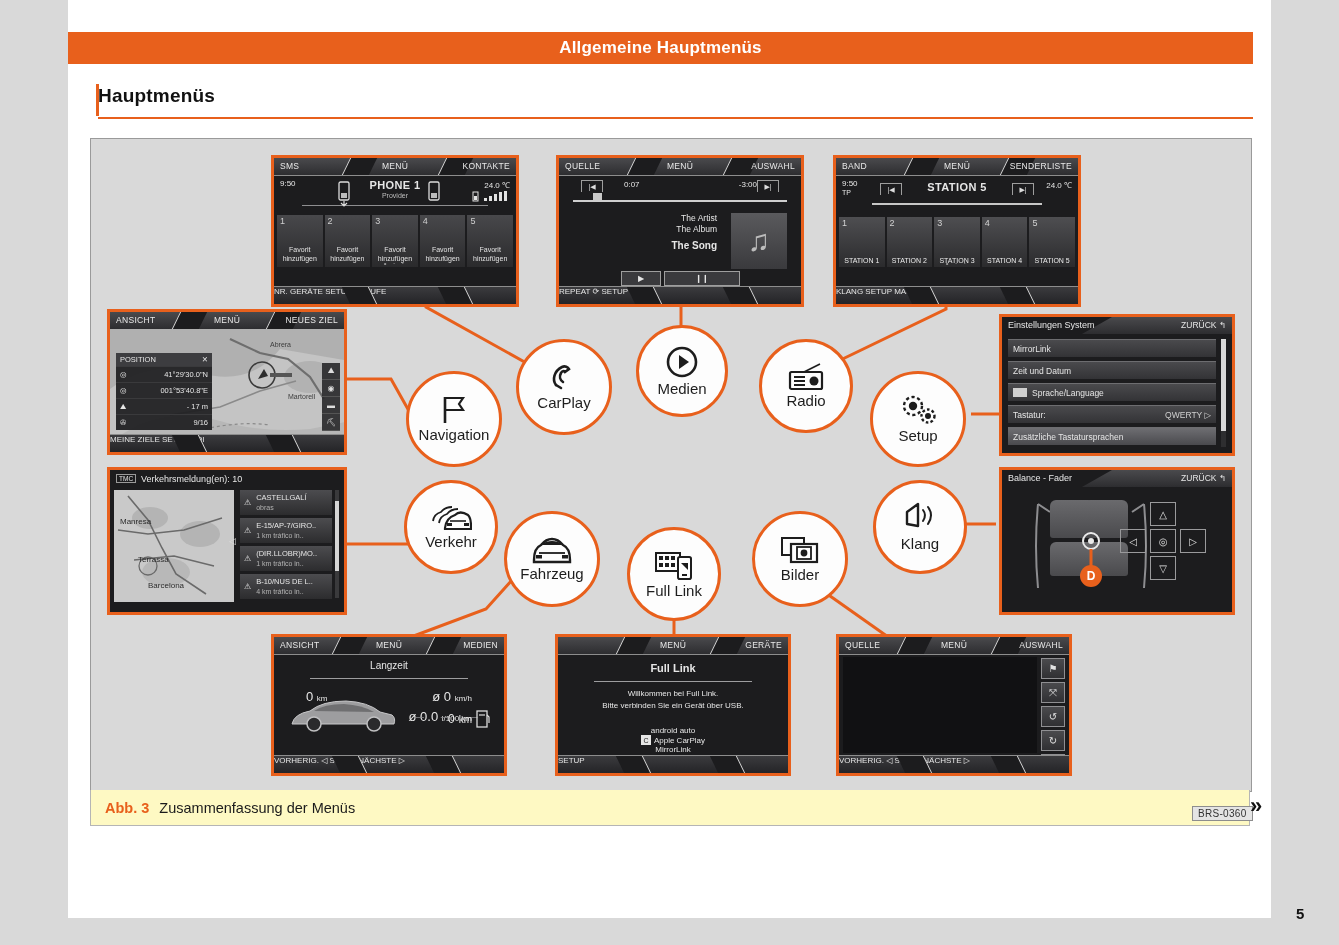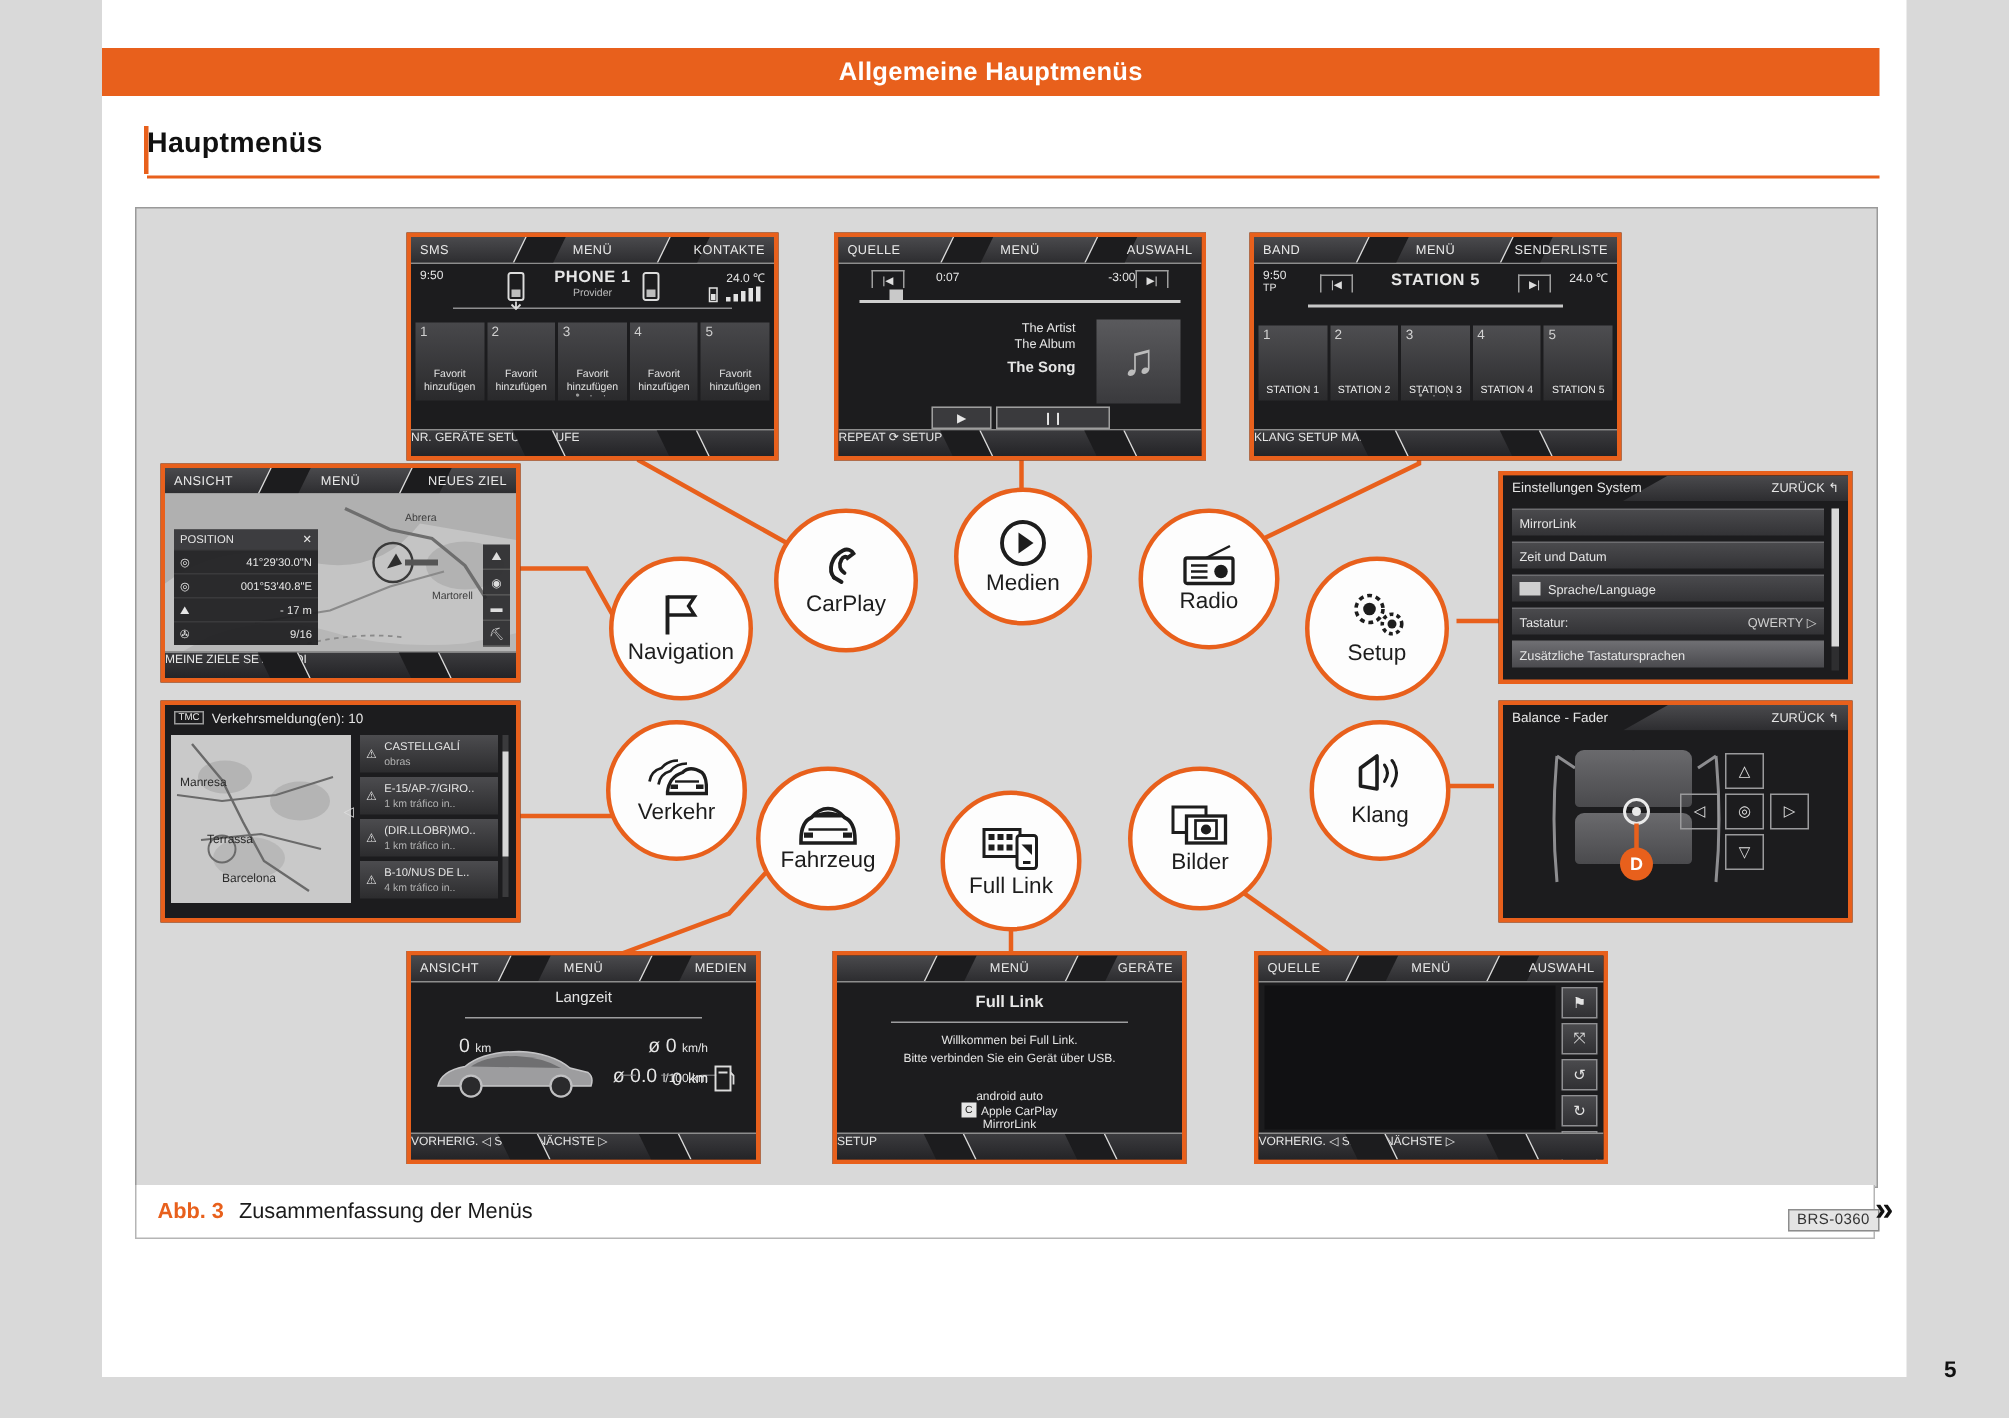--- a/index.html
+++ b/index.html
@@ -33,21 +33,21 @@
     position:absolute;left:96px;top:84px;width:3px;height:32px;background:#e8601c;
   }
   
   #figure{
     position:absolute;left:90px;top:138px;width:1160px;height:652px;
     background:#d9d9d9;border:1px solid #9a9a9a;
     overflow:hidden;
   }
   #caption{
     position:absolute;left:90px;top:790px;width:1158px;height:35px;
-    background:#ffffff;border:1px solid #b5b5b5;border-top:none;
+    background:#fef9c3;border:1px solid #b5b5b5;border-top:none;
     display:flex;align-items:center;
     font-size:14.5px;color:#1b1b1b;
   }
   #caption .abb{color:#e8601c;font-weight:bold;margin-left:14px;margin-right:10px;}
   #brs{
     position:absolute;left:1192px;top:806px;
     font-size:10px;color:#333;background:#e4e4e4;
     border:1px solid #8d8d8d;padding:1px 5px;letter-spacing:.3px;
   }
   #chev{

